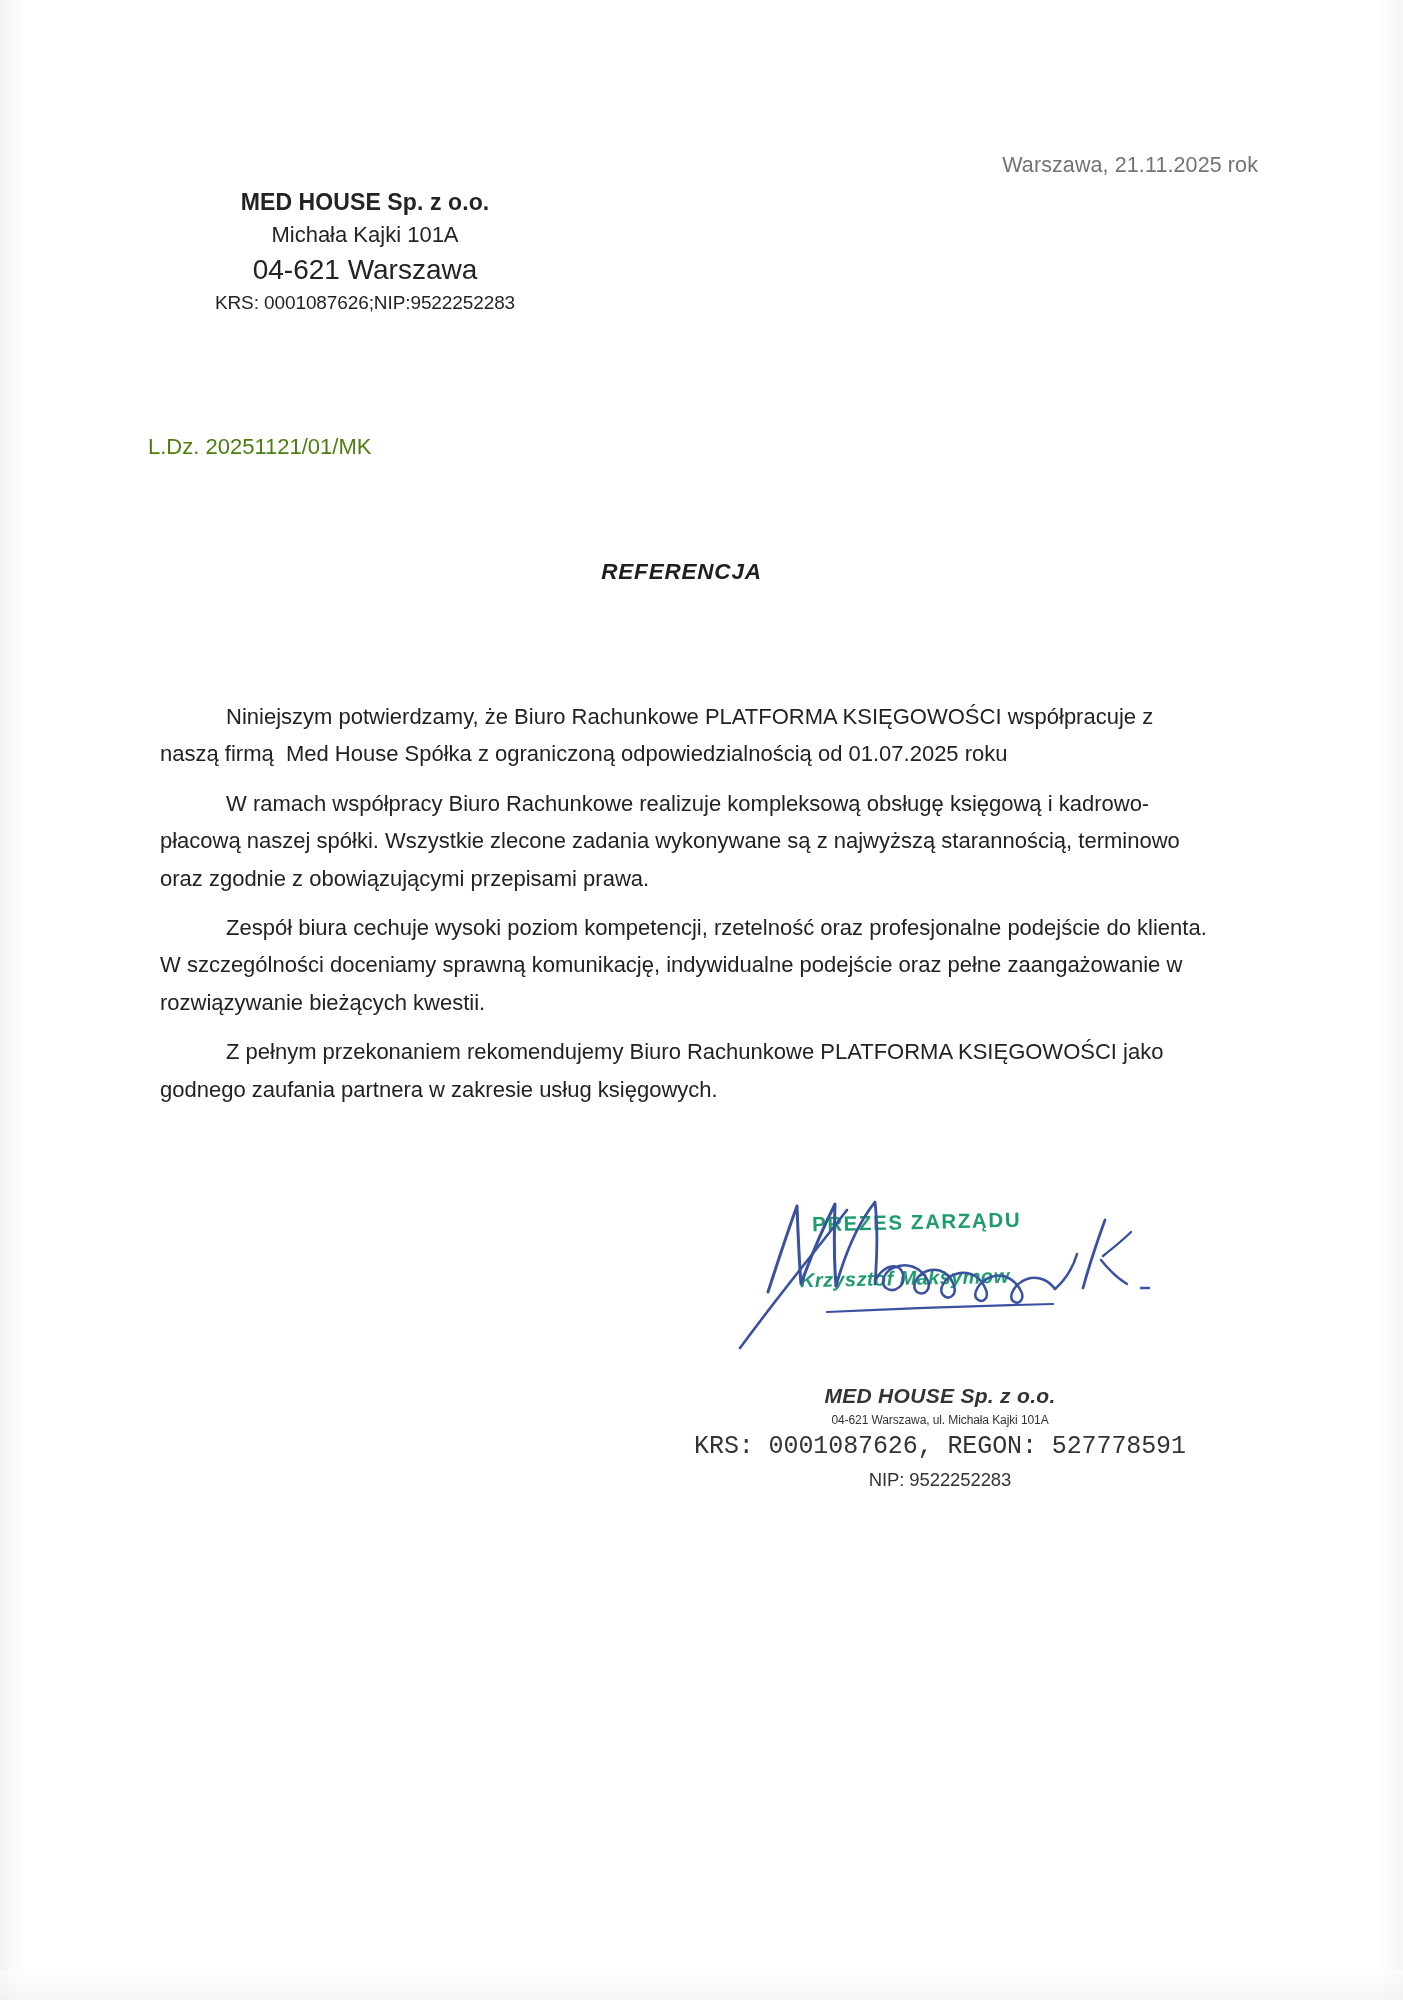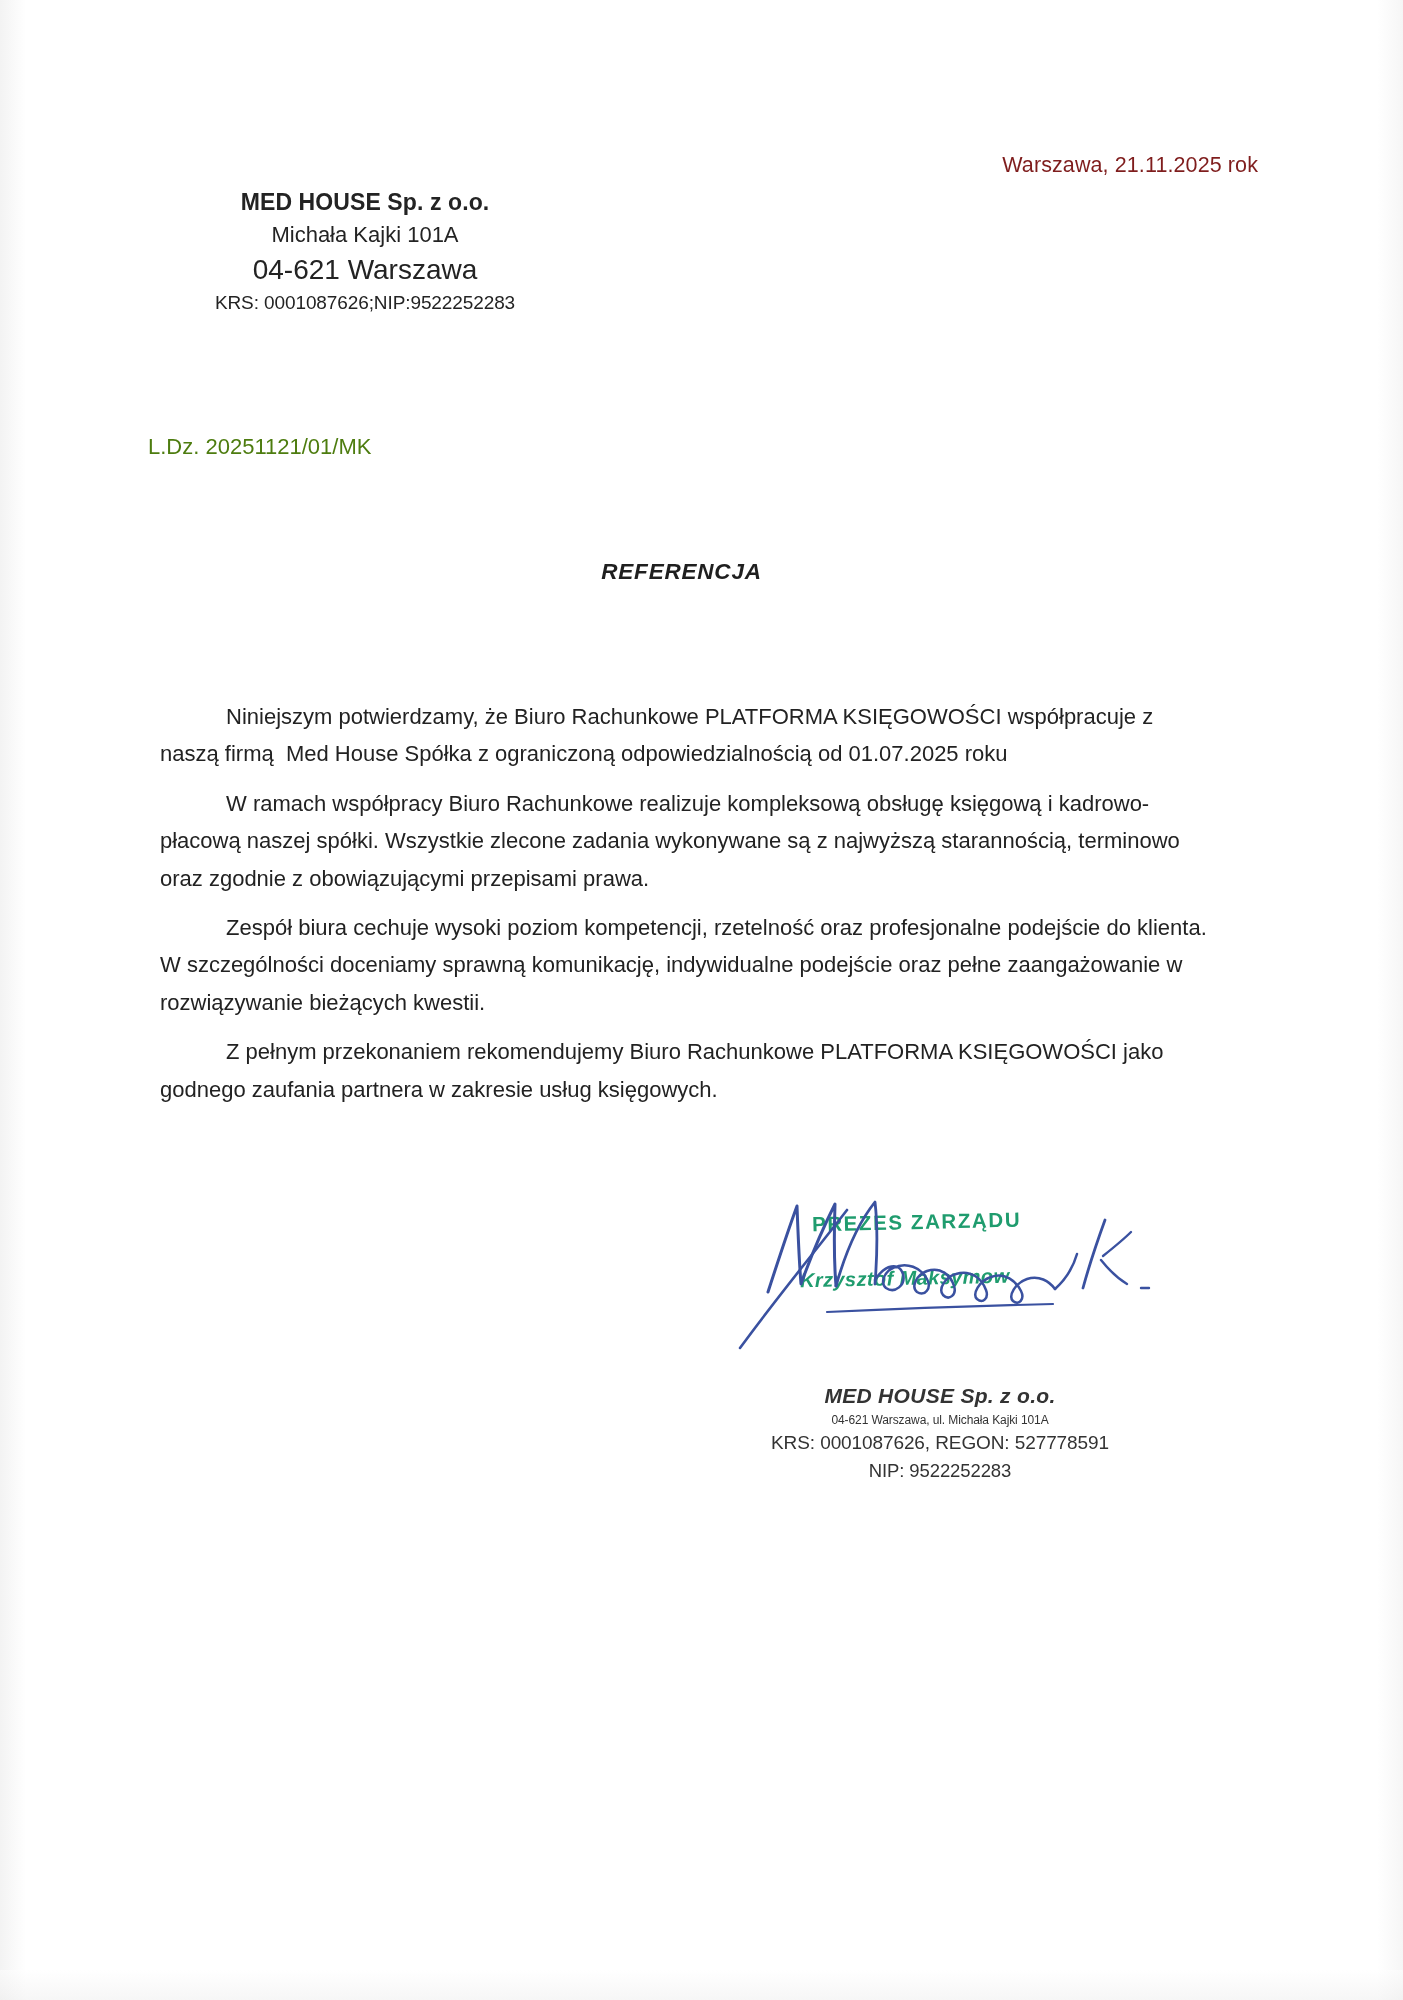--- a/index.html
+++ b/index.html
@@ -43,21 +43,21 @@
   }
 
   .date-line {
     position: absolute;
     left: 0;
     top: 153px;
     width: 1258px;
     text-align: right;
     font-size: 21.5px;
     letter-spacing: .1px;
-    color: #7f1d1d;
+    color: #737373;
   }
 
   .sender-block {
     position: absolute;
     left: 155px;
     top: 186px;
     width: 420px;
     text-align: center;
     line-height: 1.42;
     color: #232323;
@@ -165,22 +165,23 @@
     font-size: 21px;
     font-weight: bold;
     font-style: italic;
     letter-spacing: .3px;
   }
   .cs-addr {
     font-size: 12px;
     letter-spacing: -.1px;
   }
   .cs-krs {
-    font-size: 19px;
-    letter-spacing: -.1px;
+    font-size: 25px;
+    letter-spacing: -.1px;
+    font-family: Liberation Mono, monospace;
   }
   .cs-nip {
     font-size: 18.5px;
     letter-spacing: -.1px;
   }
 </style>
 </head>
 <body>
 
 <div class="page">

